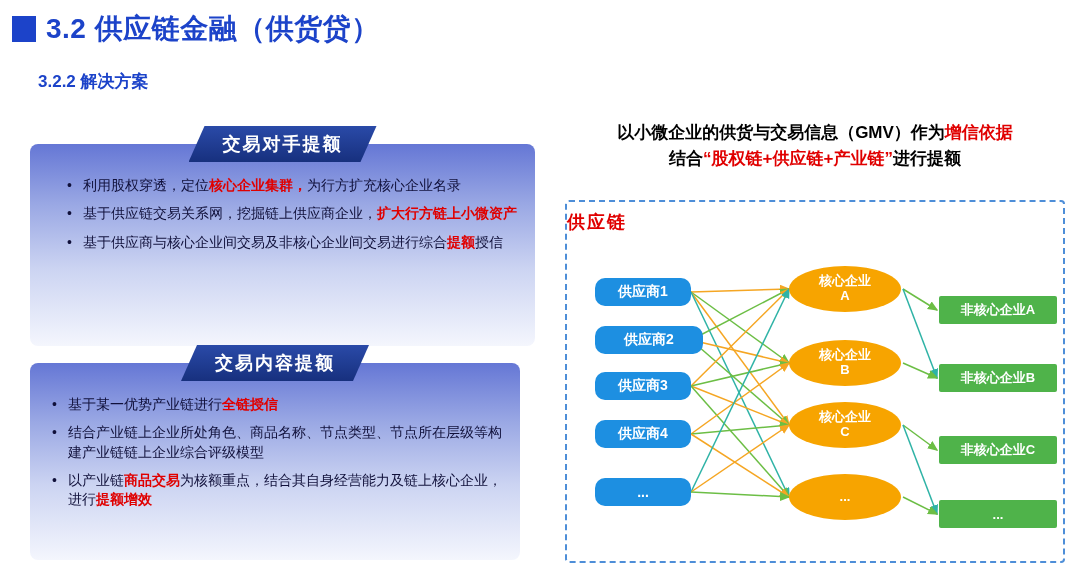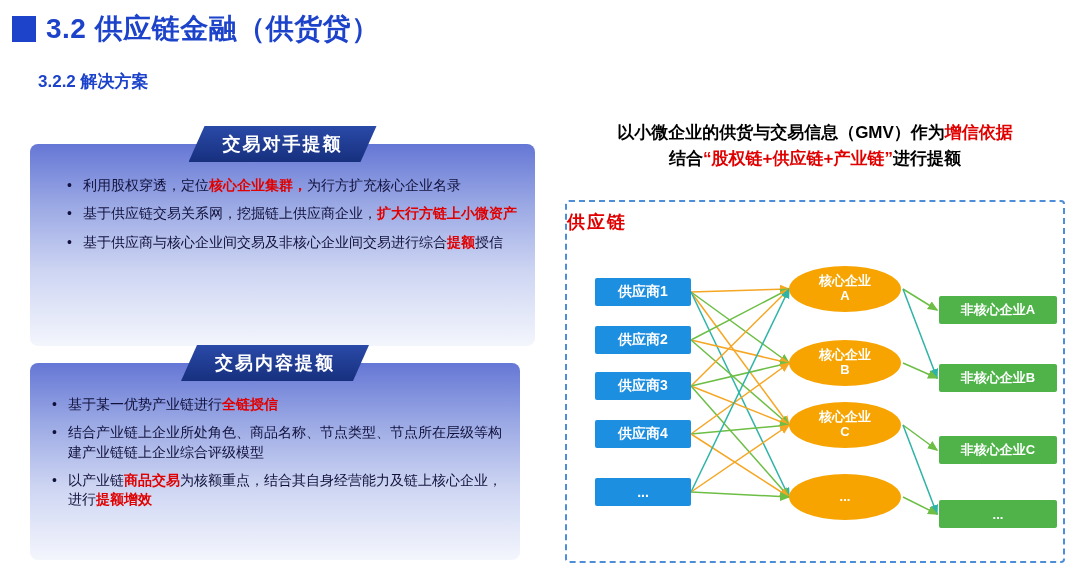--- a/index.html
+++ b/index.html
@@ -51,21 +51,21 @@
   }
   .diagram-title{
     position:absolute;top:8px;left:0;width:100%;text-align:left;
     color:var(--red);font-size:18px;font-weight:bold;letter-spacing:2px;
   }
   .diagram svg{position:absolute;left:0;top:0;width:100%;height:100%;pointer-events:none;}
   .node{
     position:absolute;display:flex;align-items:center;justify-content:center;
     color:#fff;font-weight:bold;text-align:center;box-sizing:border-box;
   }
-  .node-supplier{background:var(--supplier-blue);font-size:14px;border-radius:2px;}
+  .node-supplier{background:var(--supplier-blue);font-size:14px;border-radius:10px;}
   .node-core{background:var(--core-orange);font-size:13px;border-radius:50%;white-space:pre-line;line-height:1.15;}
   .node-noncore{background:var(--noncore-green);font-size:13px;border-radius:2px;}
 </style>
 </head>
 <body>
 
 <div class="hdr">
   <span class="hdr-square"></span>
   <h1 class="page-title">3.2 供应链金融（供货贷）</h1>
 </div>
@@ -126,21 +126,21 @@
       <line x1="124" y1="290" x2="222" y2="295" stroke="#6cbe45" stroke-width="1.5" marker-end="url(#arw-green)"></line>
       <line x1="336" y1="87" x2="370" y2="108" stroke="#6cbe45" stroke-width="1.5" marker-end="url(#arw-green)"></line>
       <line x1="336" y1="87" x2="370" y2="176" stroke="#2fb3a6" stroke-width="1.5" marker-end="url(#arw-teal)"></line>
       <line x1="336" y1="161" x2="370" y2="176" stroke="#6cbe45" stroke-width="1.5" marker-end="url(#arw-green)"></line>
       <line x1="336" y1="223" x2="370" y2="248" stroke="#6cbe45" stroke-width="1.5" marker-end="url(#arw-green)"></line>
       <line x1="336" y1="223" x2="370" y2="312" stroke="#2fb3a6" stroke-width="1.5" marker-end="url(#arw-teal)"></line>
       <line x1="336" y1="295" x2="370" y2="312" stroke="#6cbe45" stroke-width="1.5" marker-end="url(#arw-green)"></line>
     </svg>
   <div class="diagram-title">供应链</div>
 <div class="node node-supplier" style="left: 28px; top: 76px; width: 96px; height: 28px;">供应商1</div>
-    <div class="node node-supplier" style="left: 28px; top: 124px; width: 96px; height: 28px;">供应商2</div>
+    <div class="node node-supplier" style="left: 28px; top: 124px; width: 108px; height: 28px;">供应商2</div>
     <div class="node node-supplier" style="left: 28px; top: 170px; width: 96px; height: 28px;">供应商3</div>
     <div class="node node-supplier" style="left: 28px; top: 218px; width: 96px; height: 28px;">供应商4</div>
     <div class="node node-supplier" style="left: 28px; top: 276px; width: 96px; height: 28px;">...</div>
     <div class="node node-core" style="left: 222px; top: 64px; width: 112px; height: 46px;">核心企业
 A</div>
     <div class="node node-core" style="left: 222px; top: 138px; width: 112px; height: 46px;">核心企业
 B</div>
     <div class="node node-core" style="left: 222px; top: 200px; width: 112px; height: 46px;">核心企业
 C</div>
     <div class="node node-core" style="left: 222px; top: 272px; width: 112px; height: 46px;">...</div>

